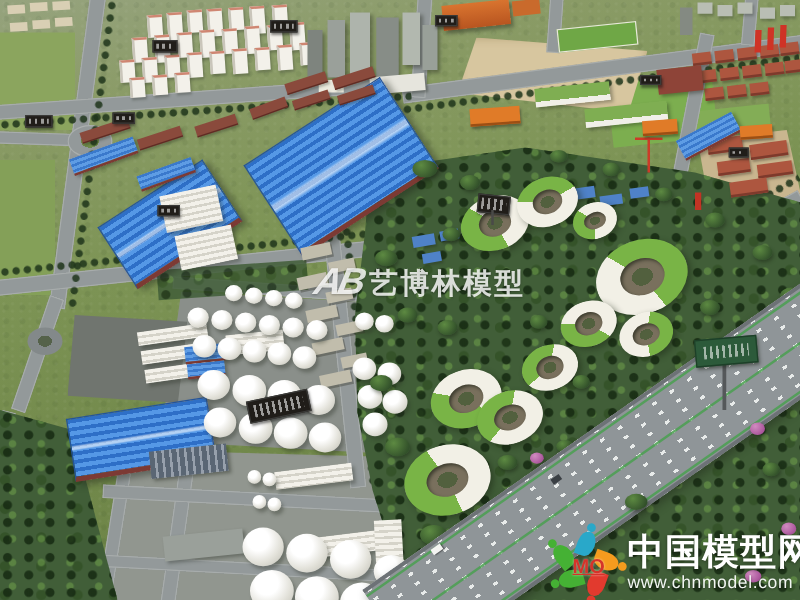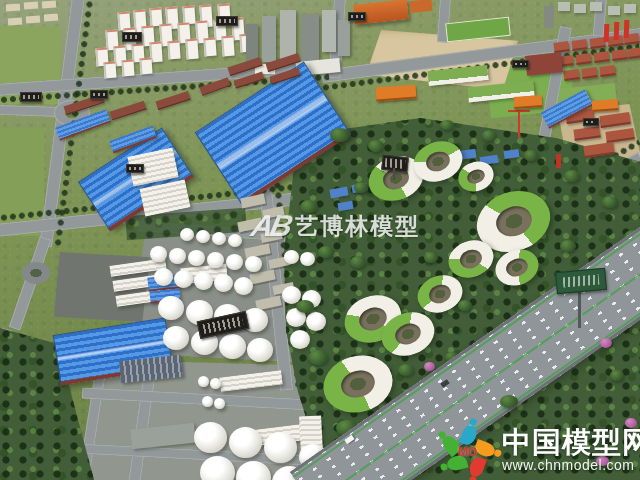--- a/index.html
+++ b/index.html
@@ -40,21 +40,21 @@
     repeating-linear-gradient(90deg, rgba(255,255,255,0) 0 3px, var(--lane_marking,#e8ebea) 3px 7px, rgba(255,255,255,0) 7px 17px);
     box-shadow:inset 0 3px 0 #6d7276, inset 0 -3px 0 #6d7276, 0 4px 8px rgba(25,30,20,.4);}
   .gl{position:absolute;left:0;right:0;height:2px;background:var(--median_green,#4aa050);opacity:.85;}
   .wm-center{display:flex;align-items:center;gap:6px;color:rgba(255,255,255,.82);text-shadow:0 1px 2px rgba(0,0,0,.28);}
   .wm-ab{font-size:30px;font-style:italic;font-weight:bold;letter-spacing:-3px;transform:skewX(-12deg);display:inline-block;}
   .wm-tx{font-size:23px;font-weight:bold;letter-spacing:2px;white-space:nowrap;}
   .brand{display:flex;align-items:center;gap:4px;}
   .brand-logo{position:relative;width:56px;height:58px;flex:0 0 auto;}
   .pf{position:absolute;width:14px;height:20px;border-radius:50% 50% 50% 0;}
   .pf::before{content:"";position:absolute;width:7px;height:7px;border-radius:50%;background:inherit;top:-7px;left:3px;}
-  .badge{position:absolute;font-size:12px;font-weight:bold;color:#d5332a;text-shadow:0 0 2px rgba(255,255,255,.6);}
+  .badge{position:absolute;font-size:16px;font-weight:bold;color:#d5332a;text-shadow:0 0 2px rgba(255,255,255,.6);text-decoration:underline;}
   .site{display:flex;flex-direction:column;line-height:1.05;}
   .site-name{font-size:29px;font-weight:800;color:#fff;letter-spacing:1px;text-shadow:0 1px 3px rgba(0,0,0,.4);white-space:nowrap;}
   .site-url{font-size:14px;color:#f2f6f2;text-shadow:0 1px 2px rgba(0,0,0,.4);letter-spacing:.5px;}
 </style>
 </head>
 <body>
 
 <div id="scene">
   <div class="s ground"></div>
   <div class="s speckle"></div>

